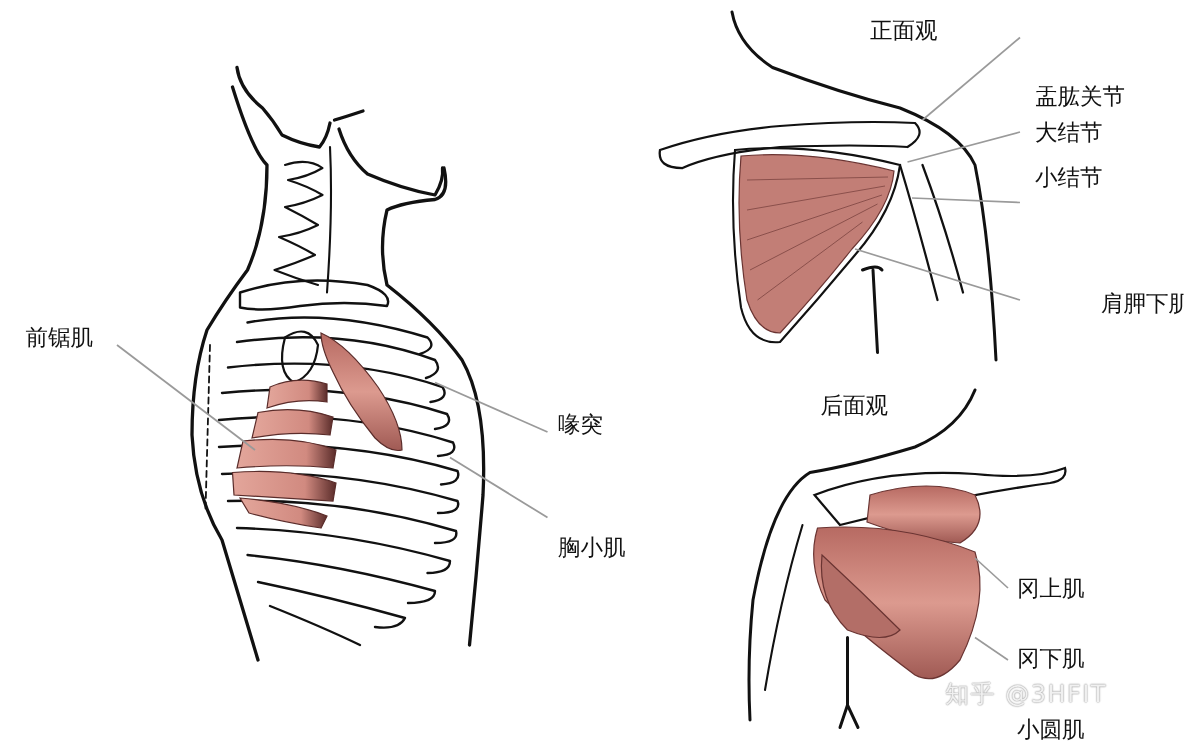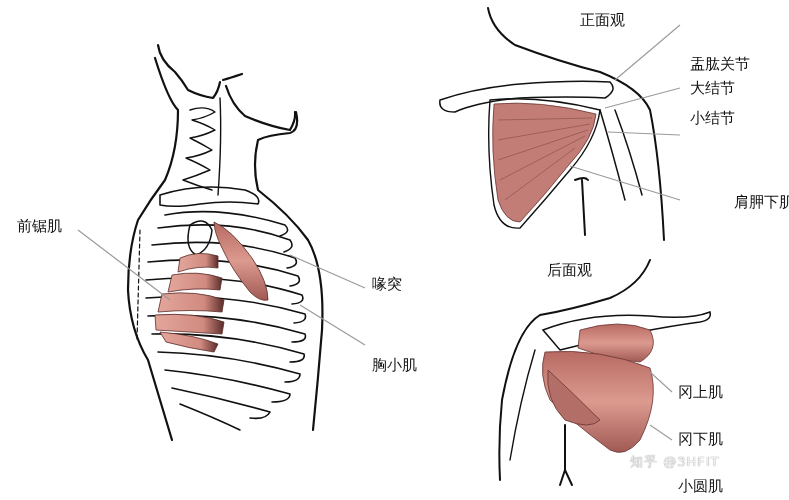--- a/index.html
+++ b/index.html
@@ -1,20 +1,20 @@
 <!DOCTYPE html>
 <html><head>
   <meta charset="utf-8">
   <style>
     html, body { margin: 0; padding: 0; background: #ffffff; }
     body { width: 789px; height: 500px; position: relative; overflow: hidden;
            font-family: "DejaVu Sans", "Liberation Sans", sans-serif; }
     #art { position: absolute; left: 0; top: 0; width: 789px; height: 500px; }
     .label { position: absolute; font-size: 15px; color: #111111; white-space: nowrap; line-height: 18px; }
-    .watermark { position: absolute; font-size: 13px; color: rgba(255,255,255,0.85);
+    .watermark { position: absolute; font-size: 16px; color: rgba(255,255,255,0.85);
                  text-shadow: 0 0 1px #9a9a9a, 0 0 1px #9a9a9a; white-space: nowrap; letter-spacing: 1px; }
   </style>
 </head>
 <body>
 
 <svg id="art" viewBox="0 0 789 500" xmlns="http://www.w3.org/2000/svg">
   <defs>
     <linearGradient id="mus" x1="0" y1="0" x2="1" y2="0">
       <stop offset="0" stop-color="#e3a69b"></stop>
       <stop offset="0.7" stop-color="#d18a80"></stop>

